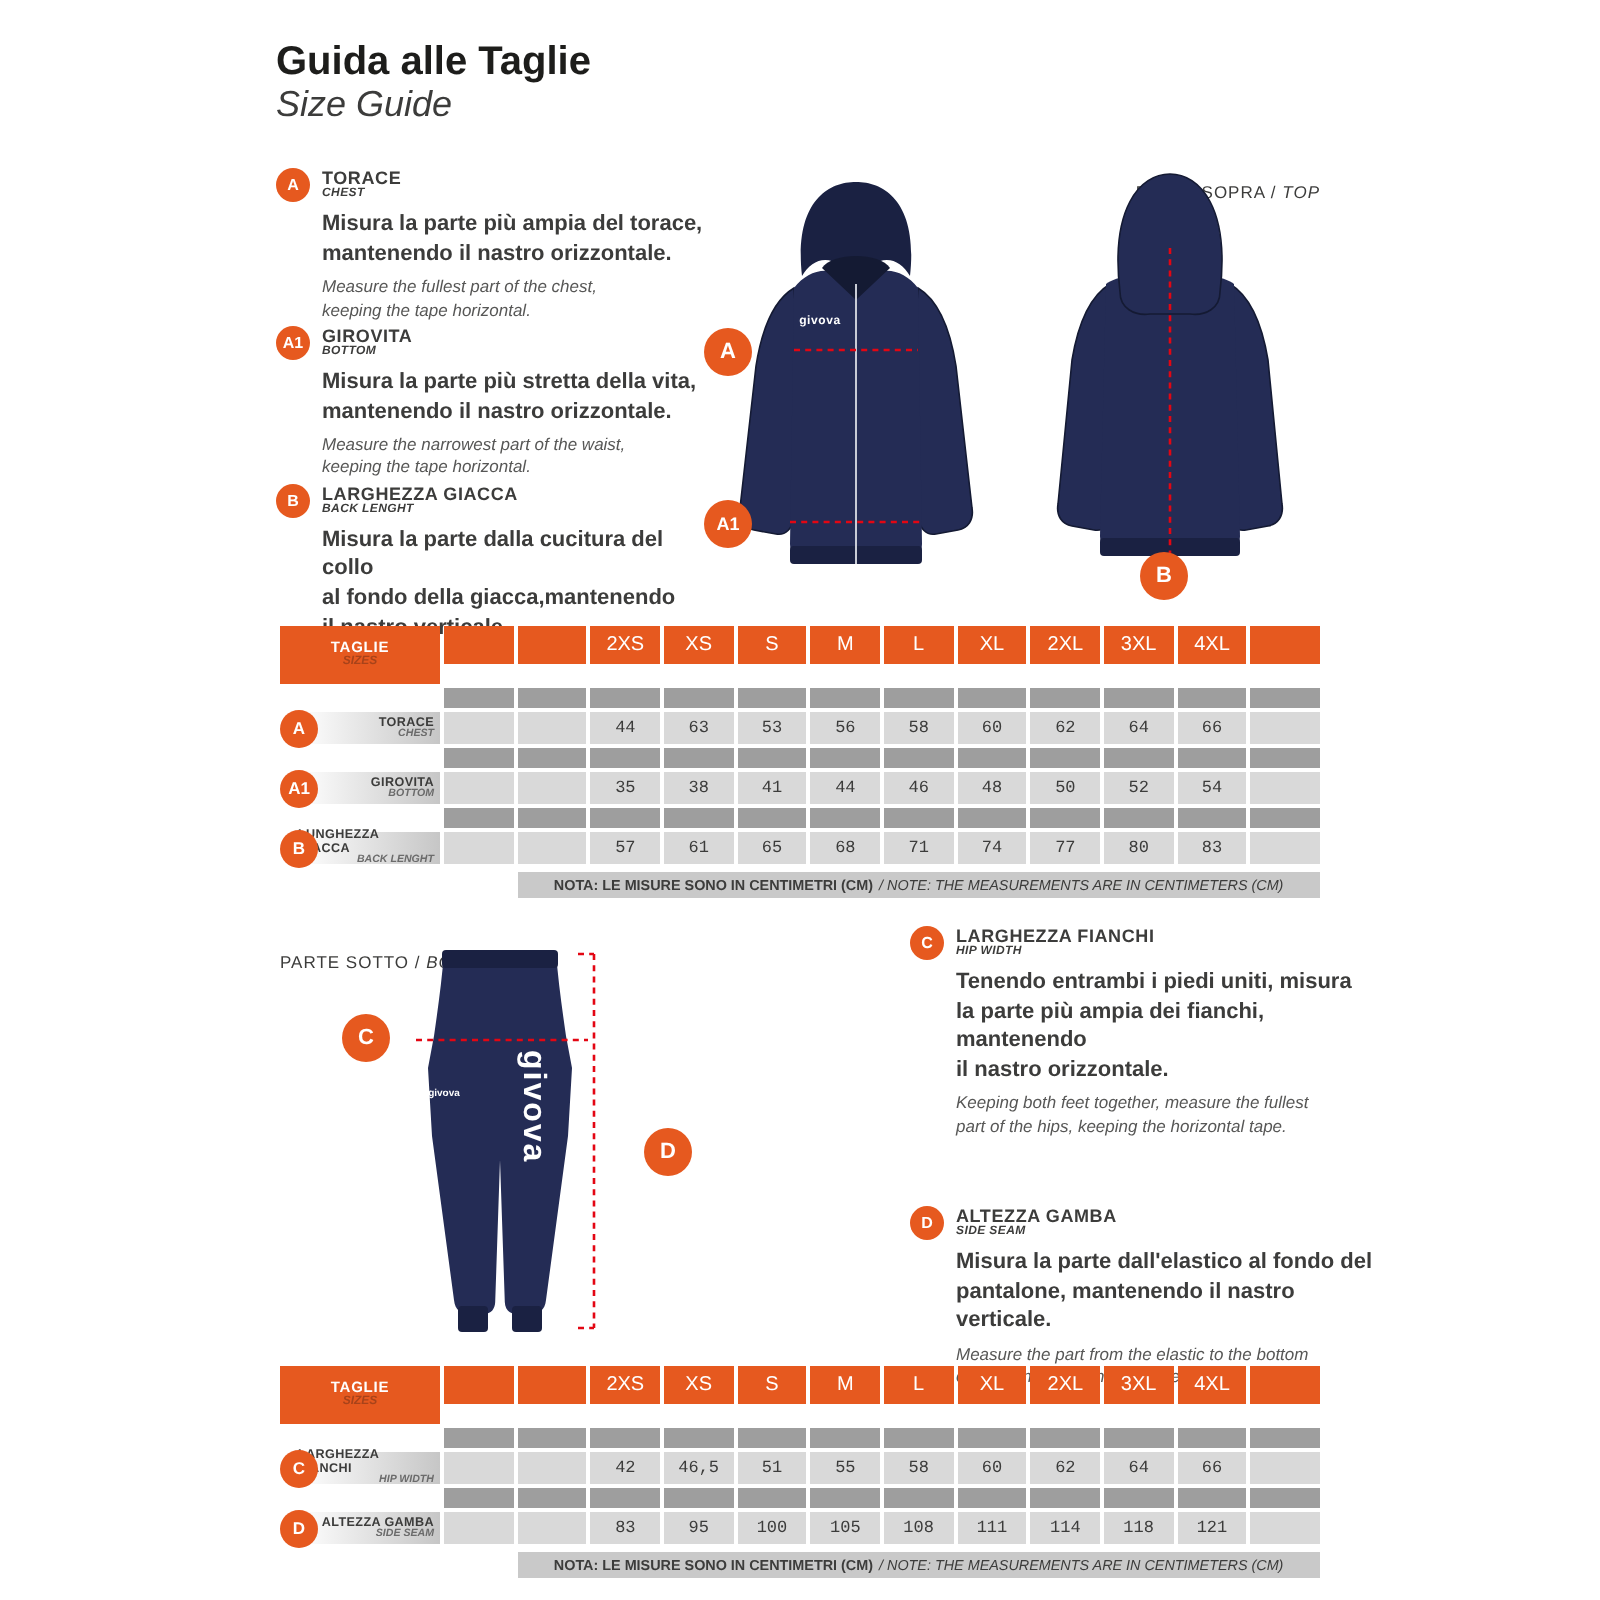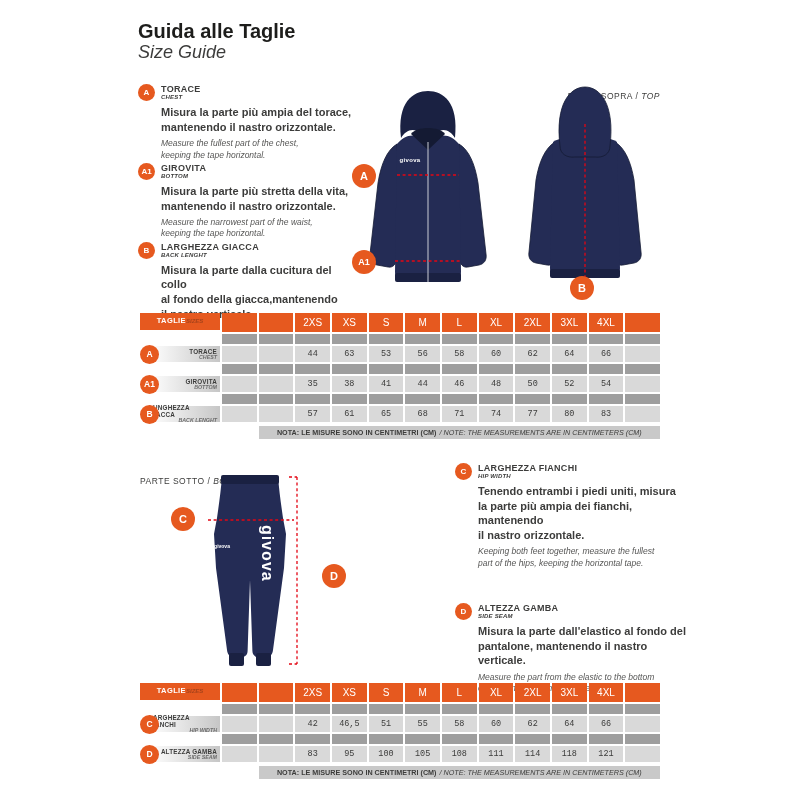--- a/index.html
+++ b/index.html
@@ -43,21 +43,21 @@
   #badge-b  { left: 570px; top: 276px; }
   #badge-c  { left: 171px; top: 507px; }
   #badge-d  { left: 322px; top: 564px; }
 
   
   .size-table { position: absolute; left: 140px; width: 520px; display: grid;
                 grid-template-columns: 80px repeat(12, 1fr); gap: 2px; }
   #table-top { top: 313px; }
   #table-bottom { top: 683px; }
   .cell { display: flex; align-items: center; justify-content: center; }
-  .th-label { background: var(--orange); height: 17px; flex-direction: row; line-height: 1.1; }
+  .th-label { background: var(--orange); height: 29px; flex-direction: column; line-height: 1.1; }
   .th-label .t1 { font-size: 7.5px; font-weight: bold; color: #fff; letter-spacing: .4px; }
   .th-label .t2 { font-size: 6px; font-weight: bold; font-style: italic; color: var(--orange_dark); }
   .th-size { background: var(--orange); height: 19px; color: #fff; font-size: 10px; font-weight: normal; }
   .sep { background: var(--cell_dark); height: 10px; }
   .data-cell { background: var(--cell_light); height: 16px; font-size: 8.5px; color: #3c3c3b; font-family: Liberation Mono, monospace; }
   .row-label { height: 16px; display: flex; align-items: center; }
   .badge-sm { flex: none; width: 19px; height: 19px; border-radius: 50%; background: var(--orange); color: #fff;
               font-size: 8.5px; font-weight: bold; display: flex; align-items: center; justify-content: center; z-index: 1; }
   .label-box { flex: 1; height: 16px; margin-left: -10px; background: linear-gradient(90deg, #ffffff 0%, var(--label_grad) 100%);
                display: flex; flex-direction: column; align-items: flex-end; justify-content: center; padding-right: 3px; line-height: 1.12; }

